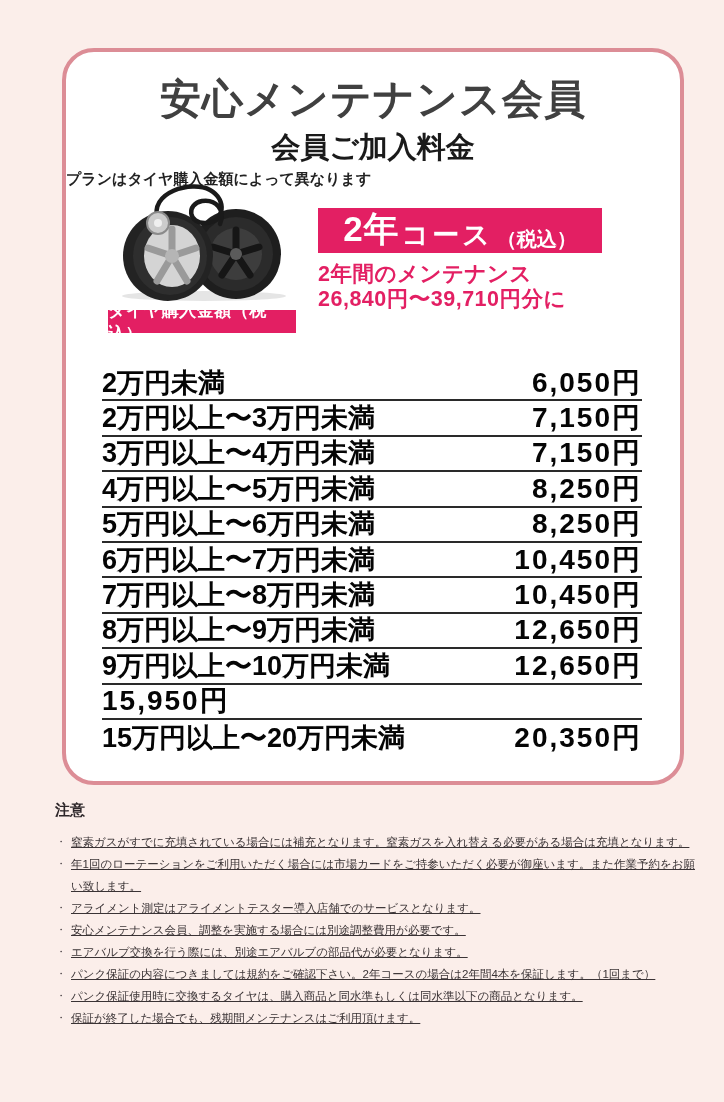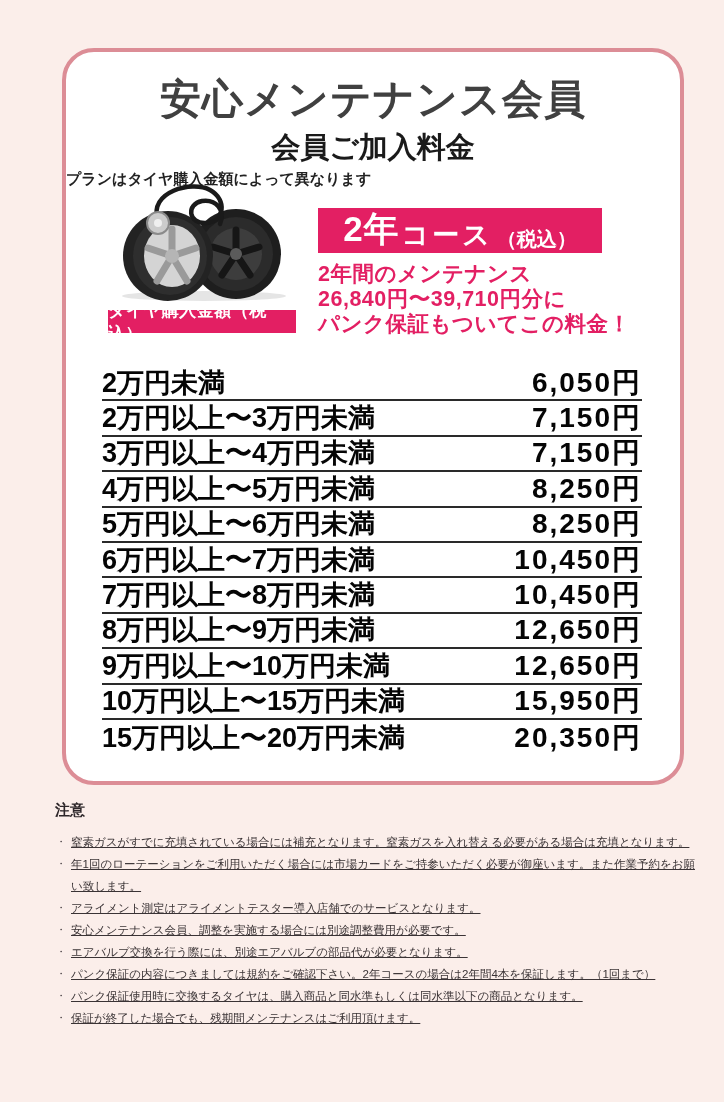--- a/index.html
+++ b/index.html
@@ -167,21 +167,20 @@
 
     <div class="course">
       <div class="course-badge">
         <span class="years">2年</span>
         <span class="word">コース</span>
         <span class="tax">（税込）</span>
       </div>
       <div class="highlight">
         <div>2年間のメンテナンス</div>
         <div>26,840円〜39,710円分に</div>
-        <div>パンク保証もついてこの料金！</div>
       </div>
     </div>
 
     <div class="price-table">
       <div class="row">
         <span class="range">2万円未満</span>
         <span class="price">6,050円</span>
       </div>
       <div class="row">
         <span class="range">2万円以上〜3万円未満</span>
@@ -209,21 +208,20 @@
       </div>
       <div class="row">
         <span class="range">8万円以上〜9万円未満</span>
         <span class="price">12,650円</span>
       </div>
       <div class="row">
         <span class="range">9万円以上〜10万円未満</span>
         <span class="price">12,650円</span>
       </div>
       <div class="row">
-        <span class="range">10万円以上〜15万円未満</span>
         <span class="price">15,950円</span>
       </div>
       <div class="row">
         <span class="range">15万円以上〜20万円未満</span>
         <span class="price">20,350円</span>
       </div>
     </div>
 
   </div>
 

